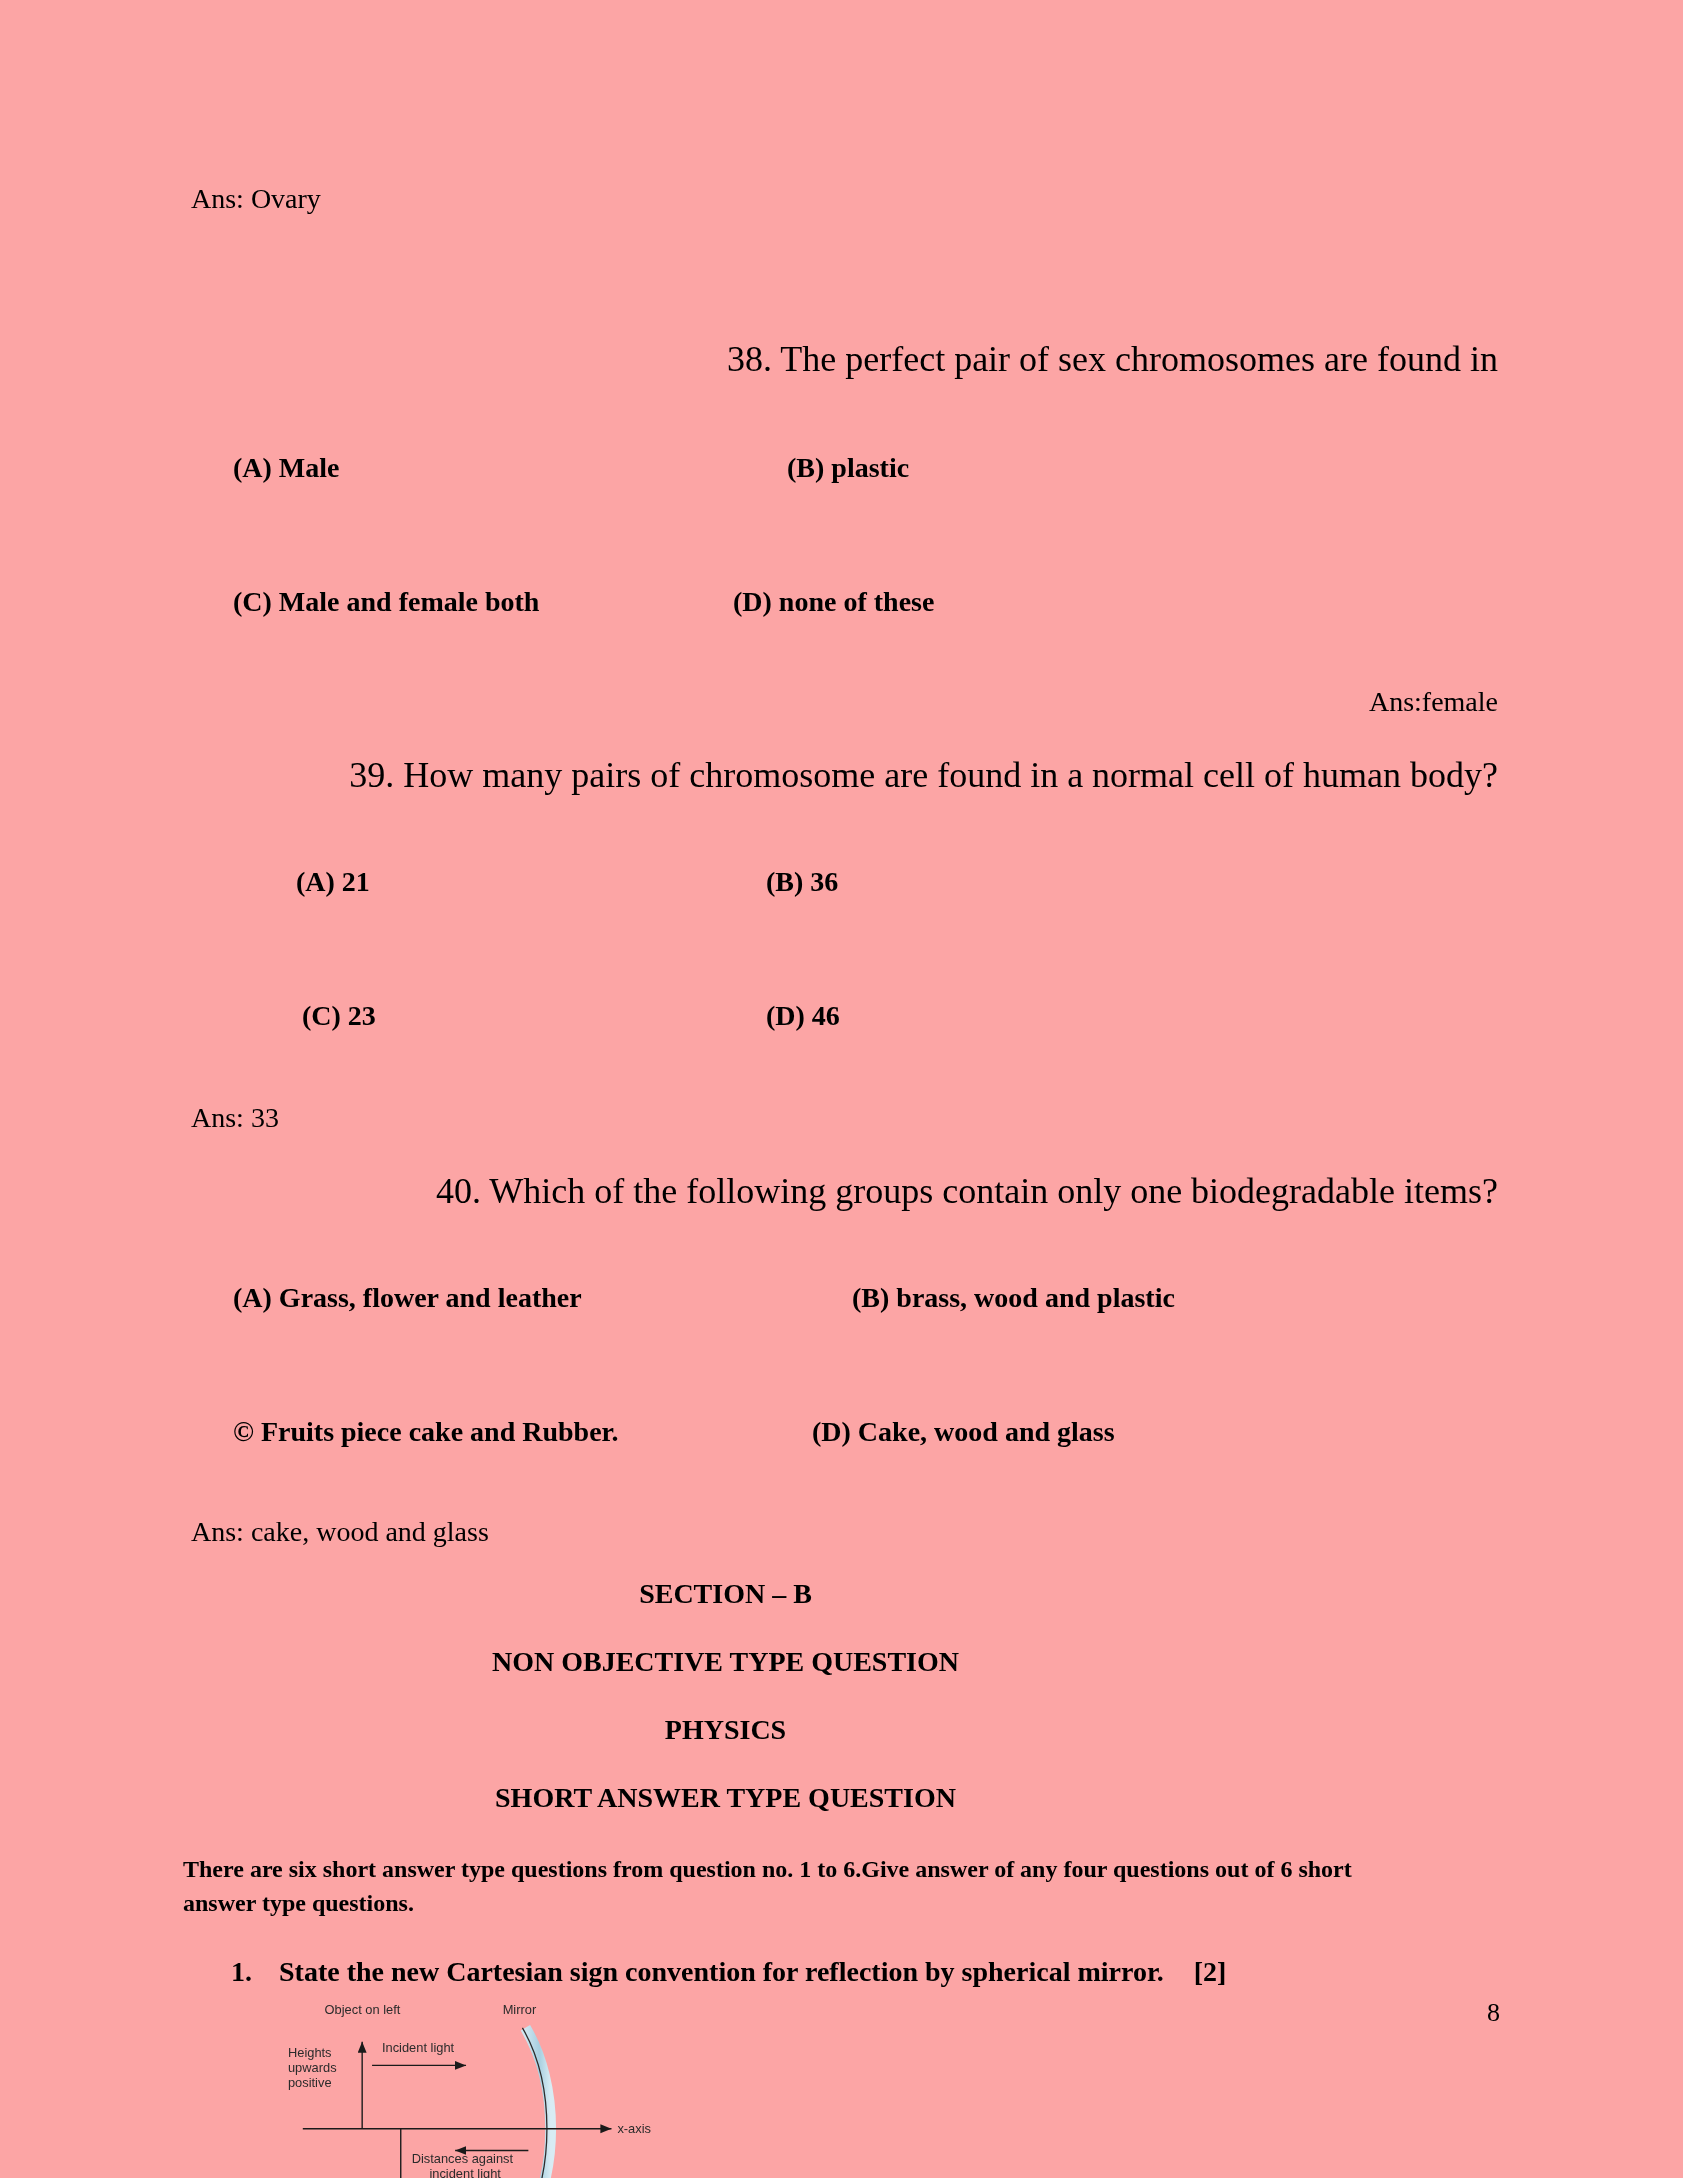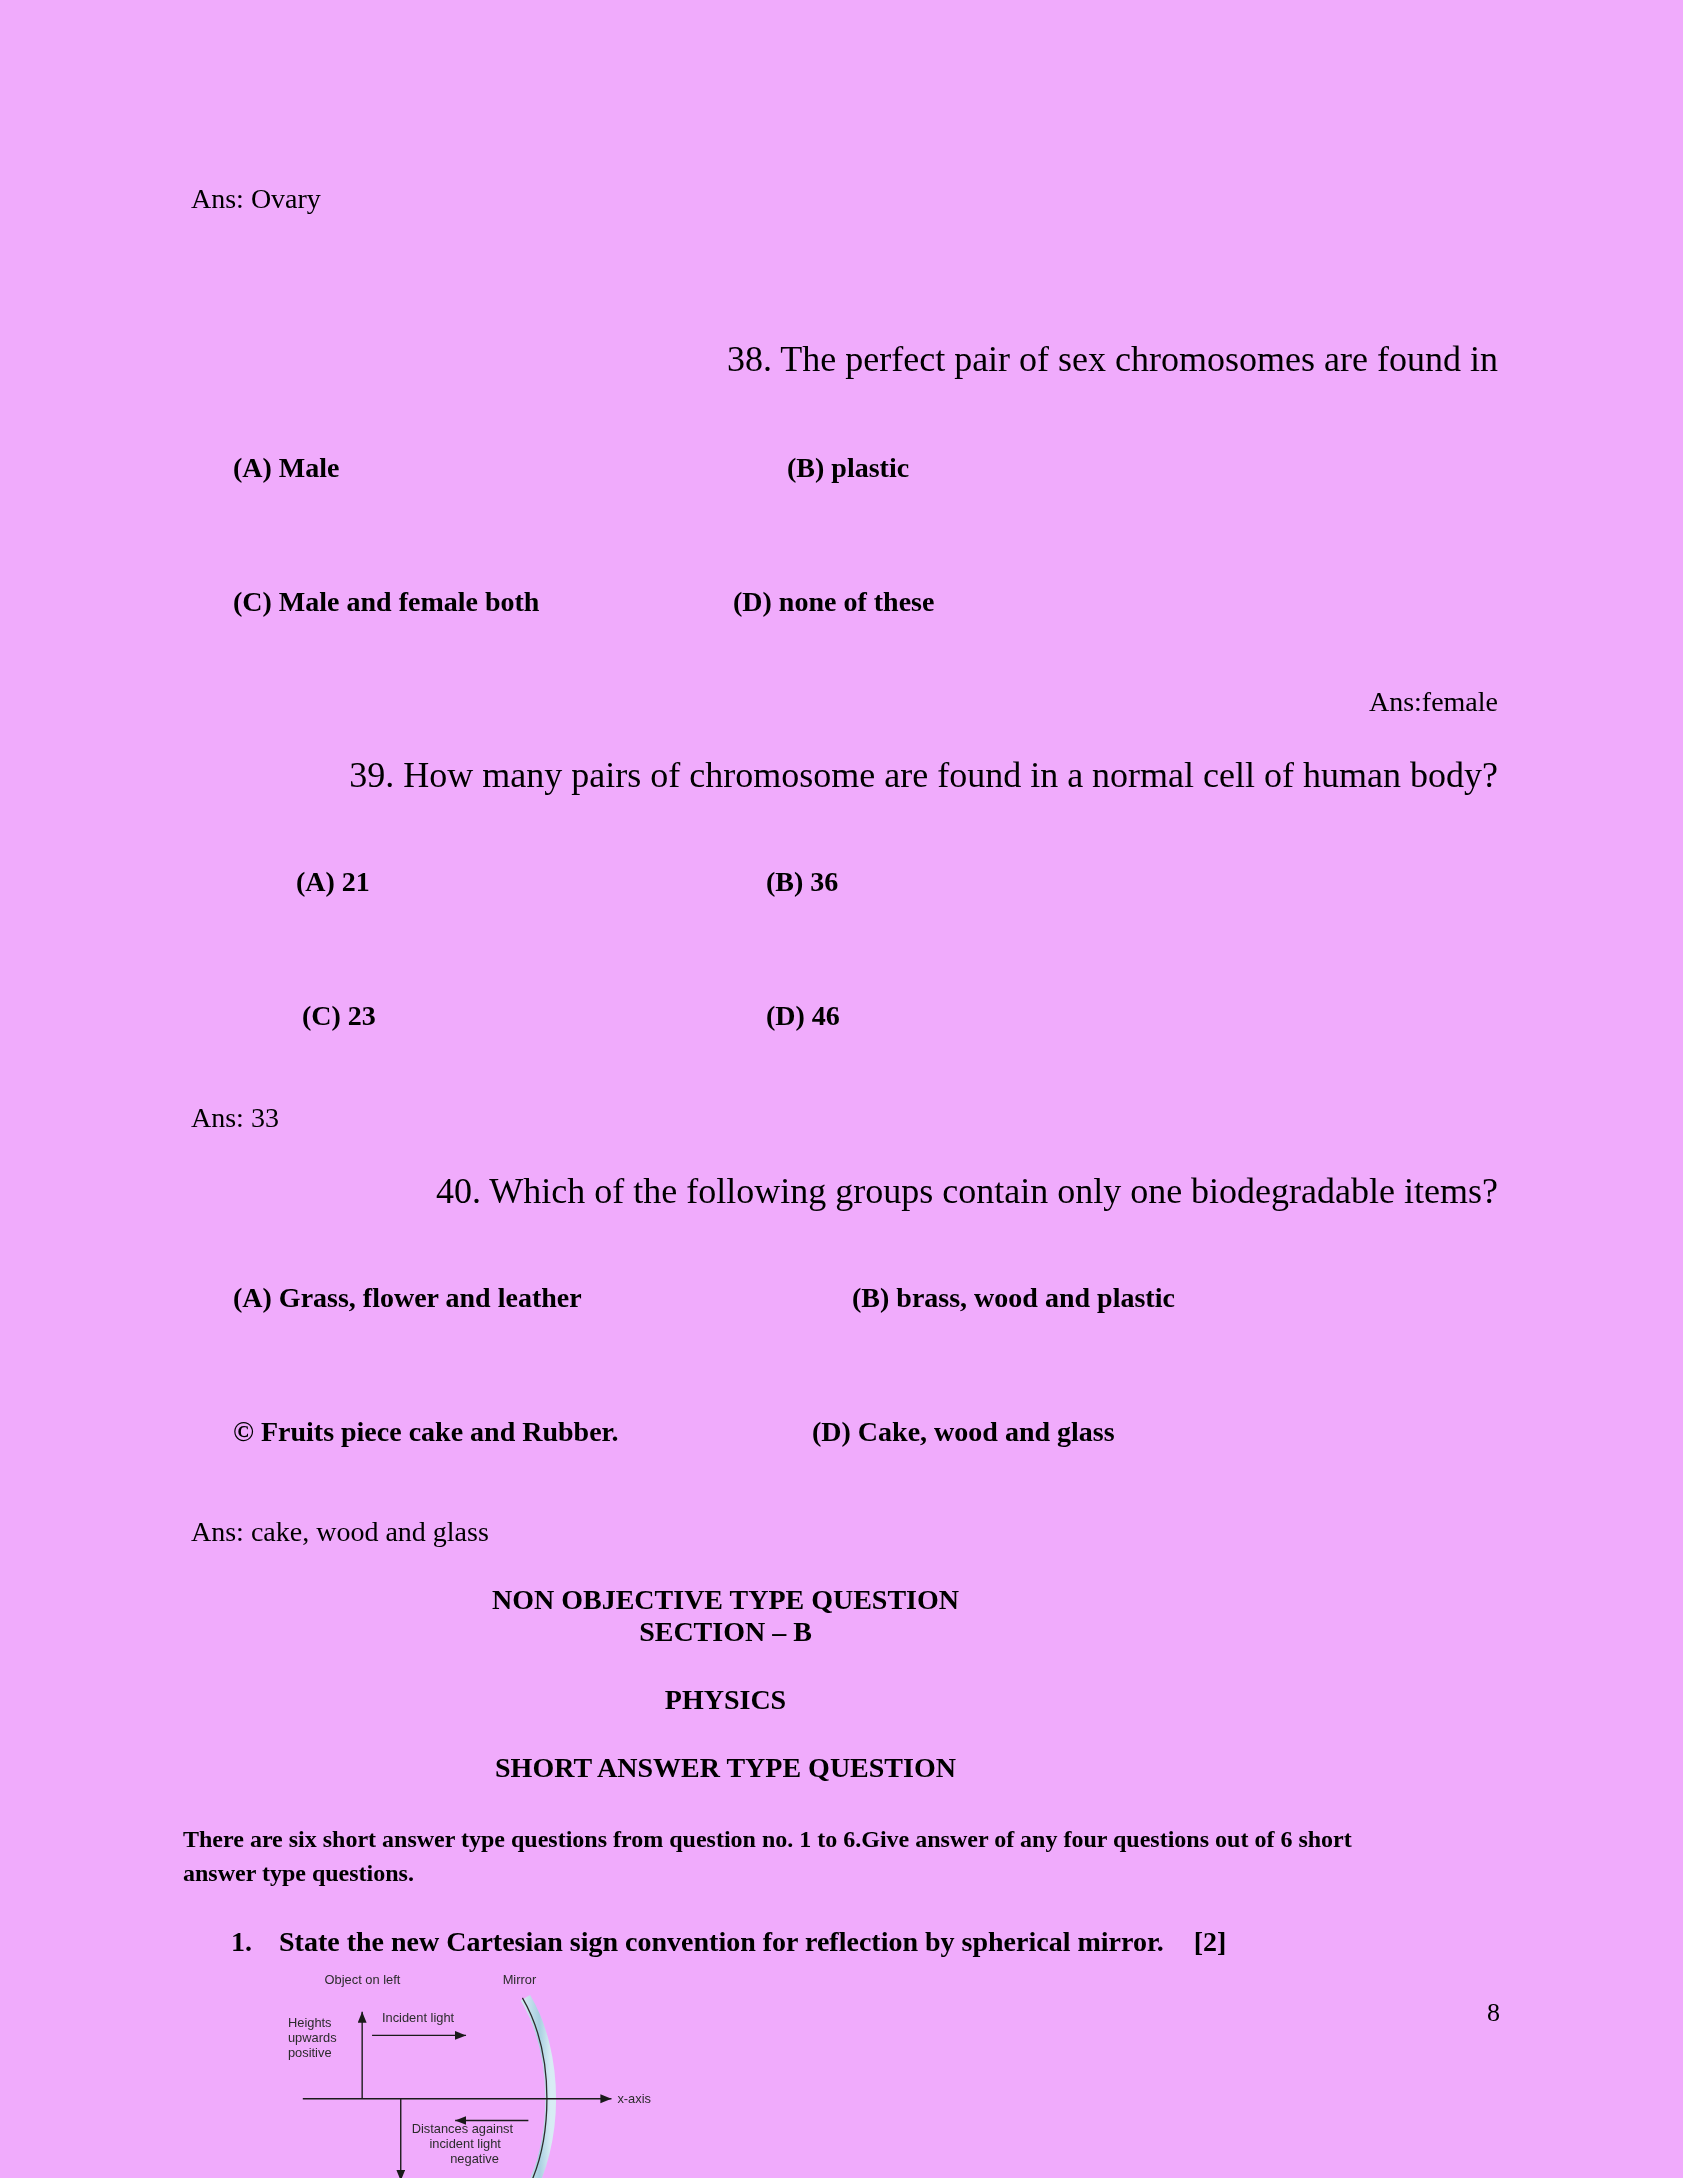--- a/index.html
+++ b/index.html
@@ -12,21 +12,21 @@
     height: 2178px;
     font-family: "Liberation Serif", "DejaVu Serif", serif;
     color: #000000;
     position: relative;
     overflow: hidden;
   }
   .page {
     position: relative;
     width: 1683px;
     height: 2178px;
-    background: #f0abfc;
+    background: #fca5a5;
     box-sizing: border-box;
     padding: 0;
   }
   .content {
     position: absolute;
     left: 191px;
     top: 183px;
     width: 1307px;
   }
 
@@ -137,22 +137,22 @@
       <span class="opt-left" style="width:619px;">(A) Grass, flower and leather</span><span class="opt-right">(B) brass, wood and plastic</span>
     </div>
 
     <div class="optrow" style="margin-top:38px;">
       <span class="opt-left" style="width:579px;">© Fruits piece cake and Rubber.</span><span class="opt-right">(D) Cake, wood and glass</span>
     </div>
 
     <div class="ansline" style="margin-top:36px;">Ans:  cake, wood and glass</div>
 
     <div class="centerwrap" style="margin-top:30px;">
+      <div class="center">SECTION – B</div>
       <div class="center" style="margin-top:36px;">NON OBJECTIVE TYPE QUESTION</div>
-      <div class="center">SECTION – B</div>
       <div class="center" style="margin-top:36px;">PHYSICS</div>
       <div class="center" style="margin-top:36px;">SHORT ANSWER TYPE QUESTION</div>
     </div>
 
     <div class="instr" style="margin-top:38px; margin-left:-8px;">There are six short answer type questions from question no. 1 to 6.Give answer of any four questions out of 6 short answer type questions.</div>
 
     <div class="q1row" style="margin-top:36px; margin-left:40px;">
       <span class="q1num">1.</span><span>State the new Cartesian sign convention for reflection by spherical mirror.</span><span class="marks">[2]</span>
     </div>
 

